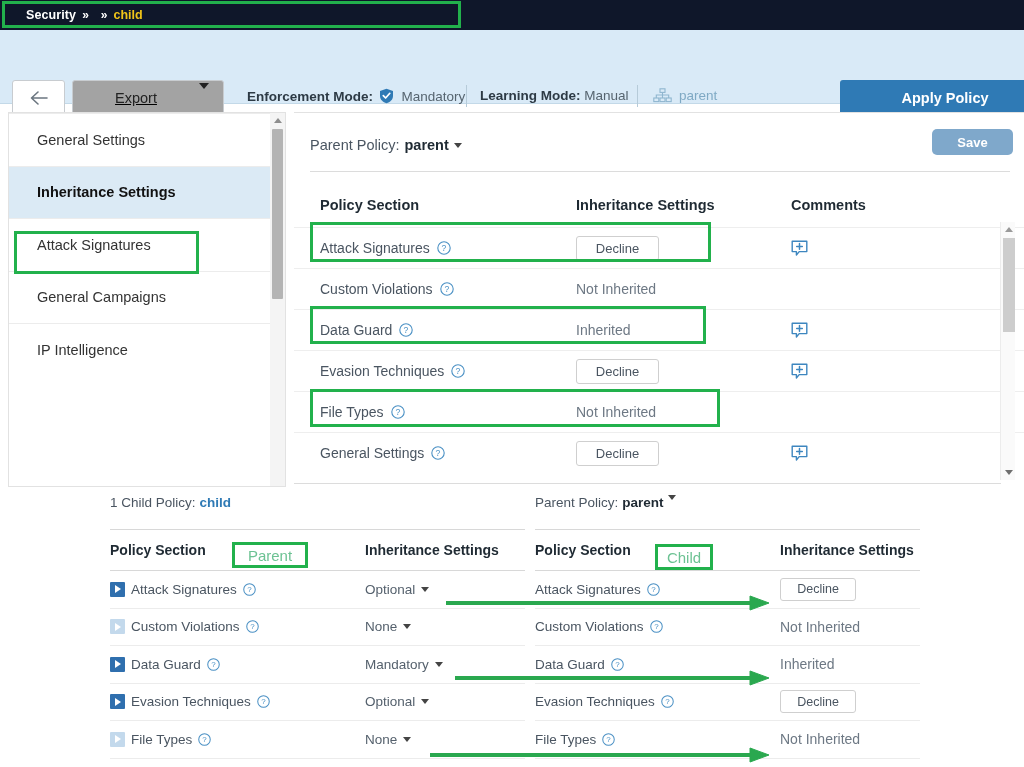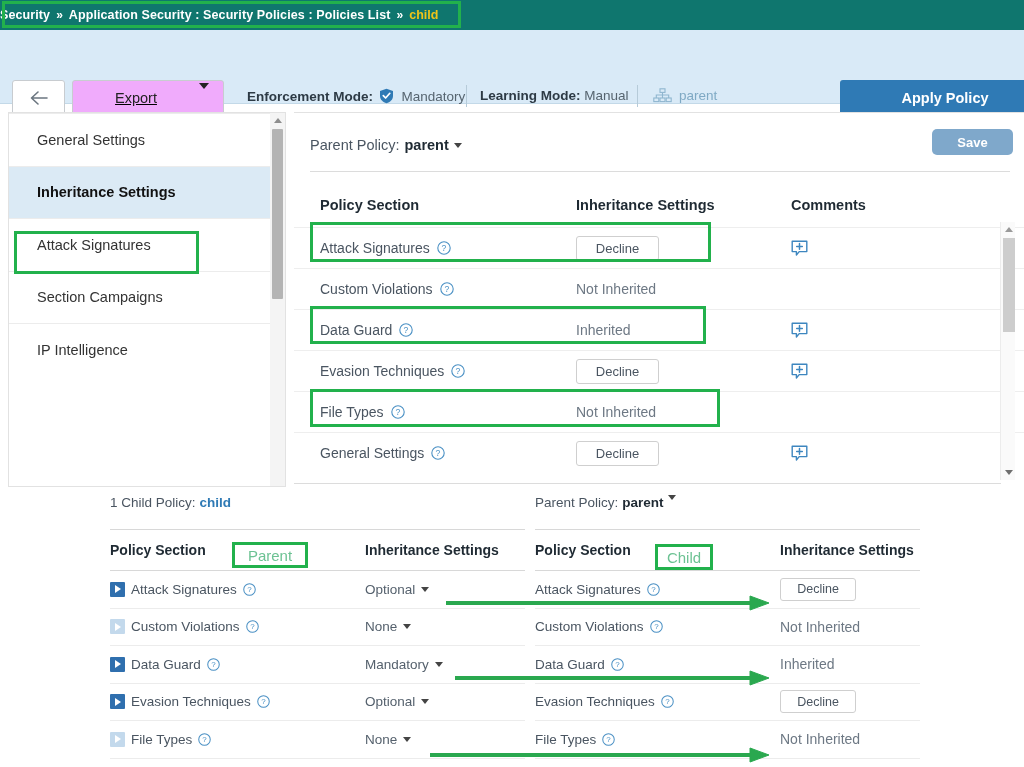--- a/index.html
+++ b/index.html
@@ -7,23 +7,23 @@
     width: 1024px; height: 767px;
     background: #ffffff;
     font-family: "Liberation Sans", sans-serif;
     overflow: hidden;
   }
   #root { position: relative; width: 1024px; height: 767px; }
 
   
   .breadcrumb-bar {
     position: absolute; left: 0; top: 0; width: 1024px; height: 30px;
-    background: #0f766e;
+    background: #0f172a;
     display: flex; align-items: center;
-    padding-left: 0;
+    padding-left: 26px;
     font-size: 12.5px; color: #ffffff;
   }
   .bc-strong { font-weight: bold; color: #ffffff; letter-spacing: .1px; }
   .bc-sep { color: #ffffff; font-weight: bold; margin: 0 6px; font-size: 12px; }
   .bc-child { color: #f0c419; font-weight: bold; }
   .bc-highlight {
     position: absolute; left: 2px; top: 1px; width: 459px; height: 27px;
     border: 3px solid #22b14c; pointer-events: none;
   }
 
@@ -34,21 +34,21 @@
     border-bottom: 1px solid #c3d9e8;
   }
   .btn-back {
     position: absolute; left: 12px; top: 50px; width: 53px; height: 35px;
     background: #fff; border: 1px solid #c8ccd0; border-radius: 3px;
     display: flex; align-items: center; justify-content: center;
     cursor: pointer;
   }
   .btn-export {
     position: absolute; left: 72px; top: 50px; width: 152px; height: 35px;
-    background: #f0abfc; border: 1px solid #c8ccd0; border-radius: 3px;
+    background: #a3a3a3; border: 1px solid #c8ccd0; border-radius: 3px;
     display: flex; align-items: center; cursor: pointer; text-decoration: underline;
   }
   .btn-export .lbl { flex: 1; text-align: center; font-size: 14.5px; color: #222; }
   .btn-export .caret { margin-right: 14px; }
   .caret-down {
     width: 0; height: 0; border-left: 5px solid transparent;
     border-right: 5px solid transparent; border-top: 6px solid #222;
   }
   .caret-down.sm {
     border-left-width: 4px; border-right-width: 4px; border-top-width: 5px;
@@ -240,21 +240,20 @@
   svg { display: block; }
 </style>
 </head>
 <body>
 
 <div id="root">
 
   <div class="breadcrumb-bar">
     <span class="bc-strong">Security</span>
     <span class="bc-sep">»</span>
-    <span class="bc-strong">Application Security : Security Policies : Policies List</span>
     <span class="bc-sep">»</span>
     <span class="bc-child">child</span>
   </div>
   <div class="bc-highlight"></div>
 
   <div class="toolbar">
     <div class="btn-back">
       <span>
         <svg width="20" height="16" viewBox="0 0 20 16">
           <path d="M9 2 L2.5 8 L9 14 M2.5 8 H18" fill="none" stroke="#6b7680" stroke-width="1.6" stroke-linecap="round" stroke-linejoin="round"></path>
@@ -307,21 +306,21 @@
     <div class="side-item">
       <span>General Settings</span>
     </div>
     <div class="side-item selected">
       <span>Inheritance Settings</span>
     </div>
     <div class="side-item">
       <span>Attack Signatures</span>
     </div>
     <div class="side-item">
-      <span>Section Campaigns</span>
+      <span>General Campaigns</span>
     </div>
     <div class="side-item">
       <span>IP Intelligence</span>
     </div>
   </div>
   <div class="side-scroll">
     <i class="arrow-up"></i>
     <i class="thumb"></i>
   </div>
 

